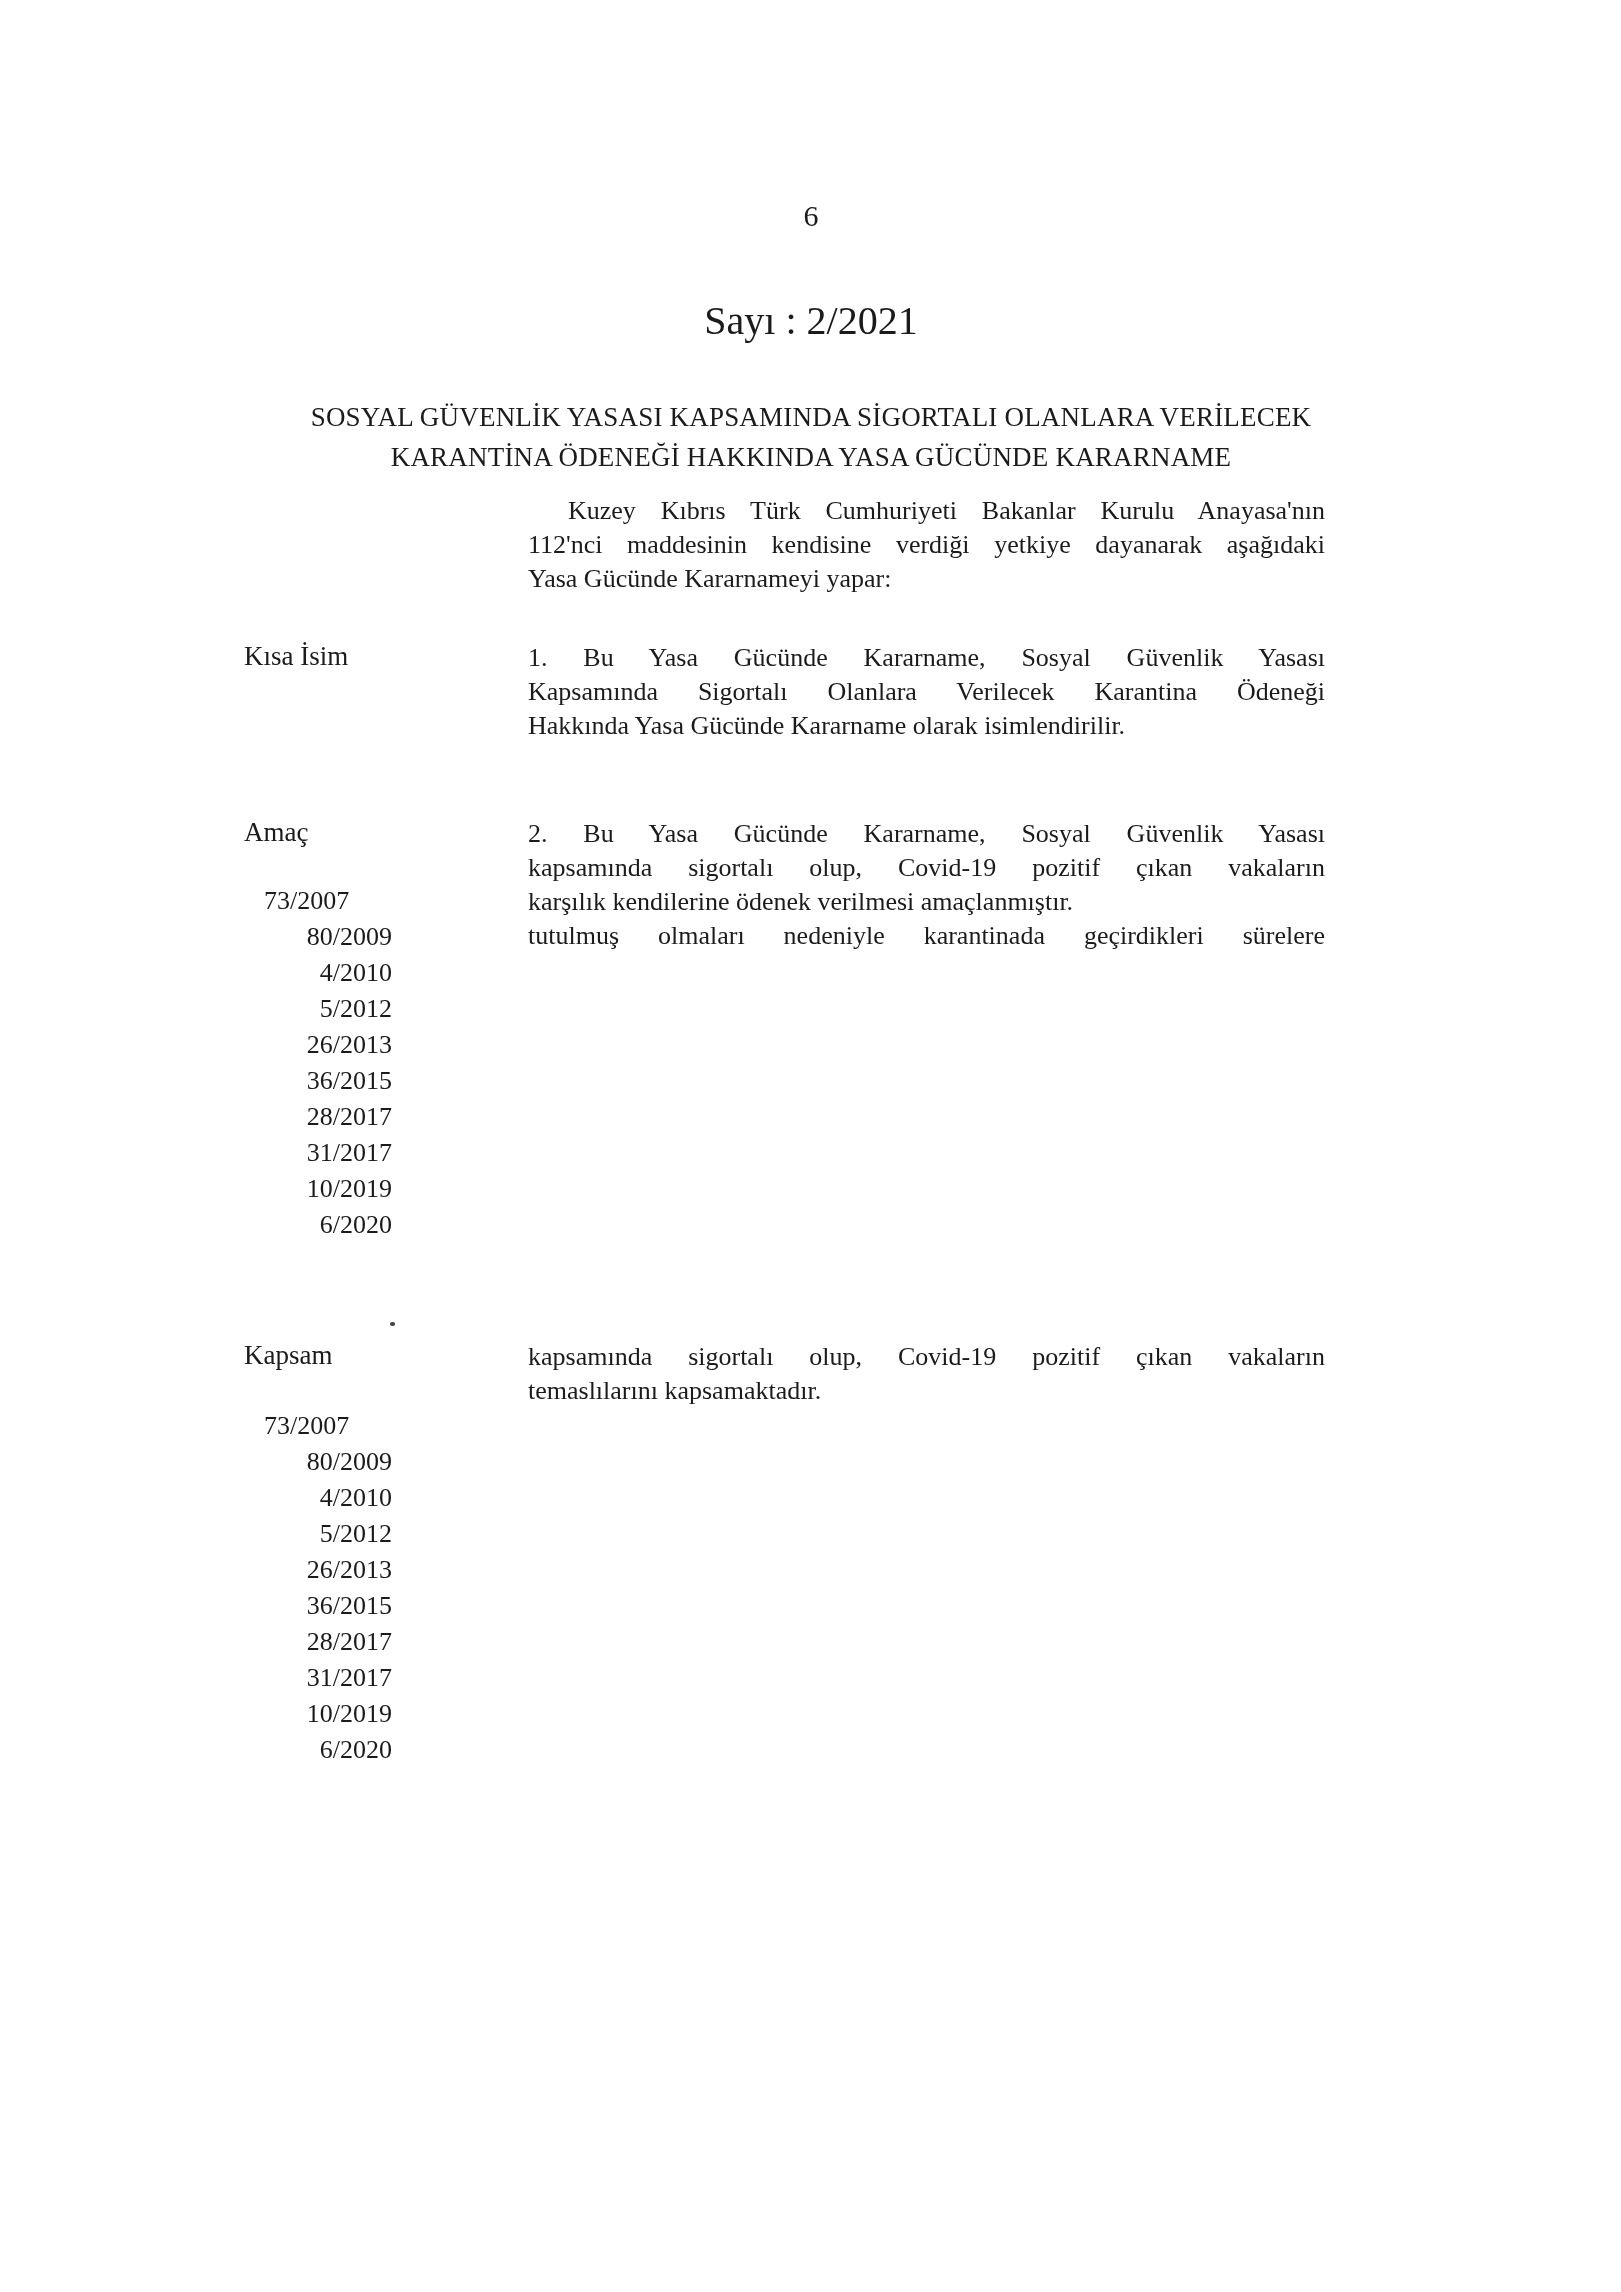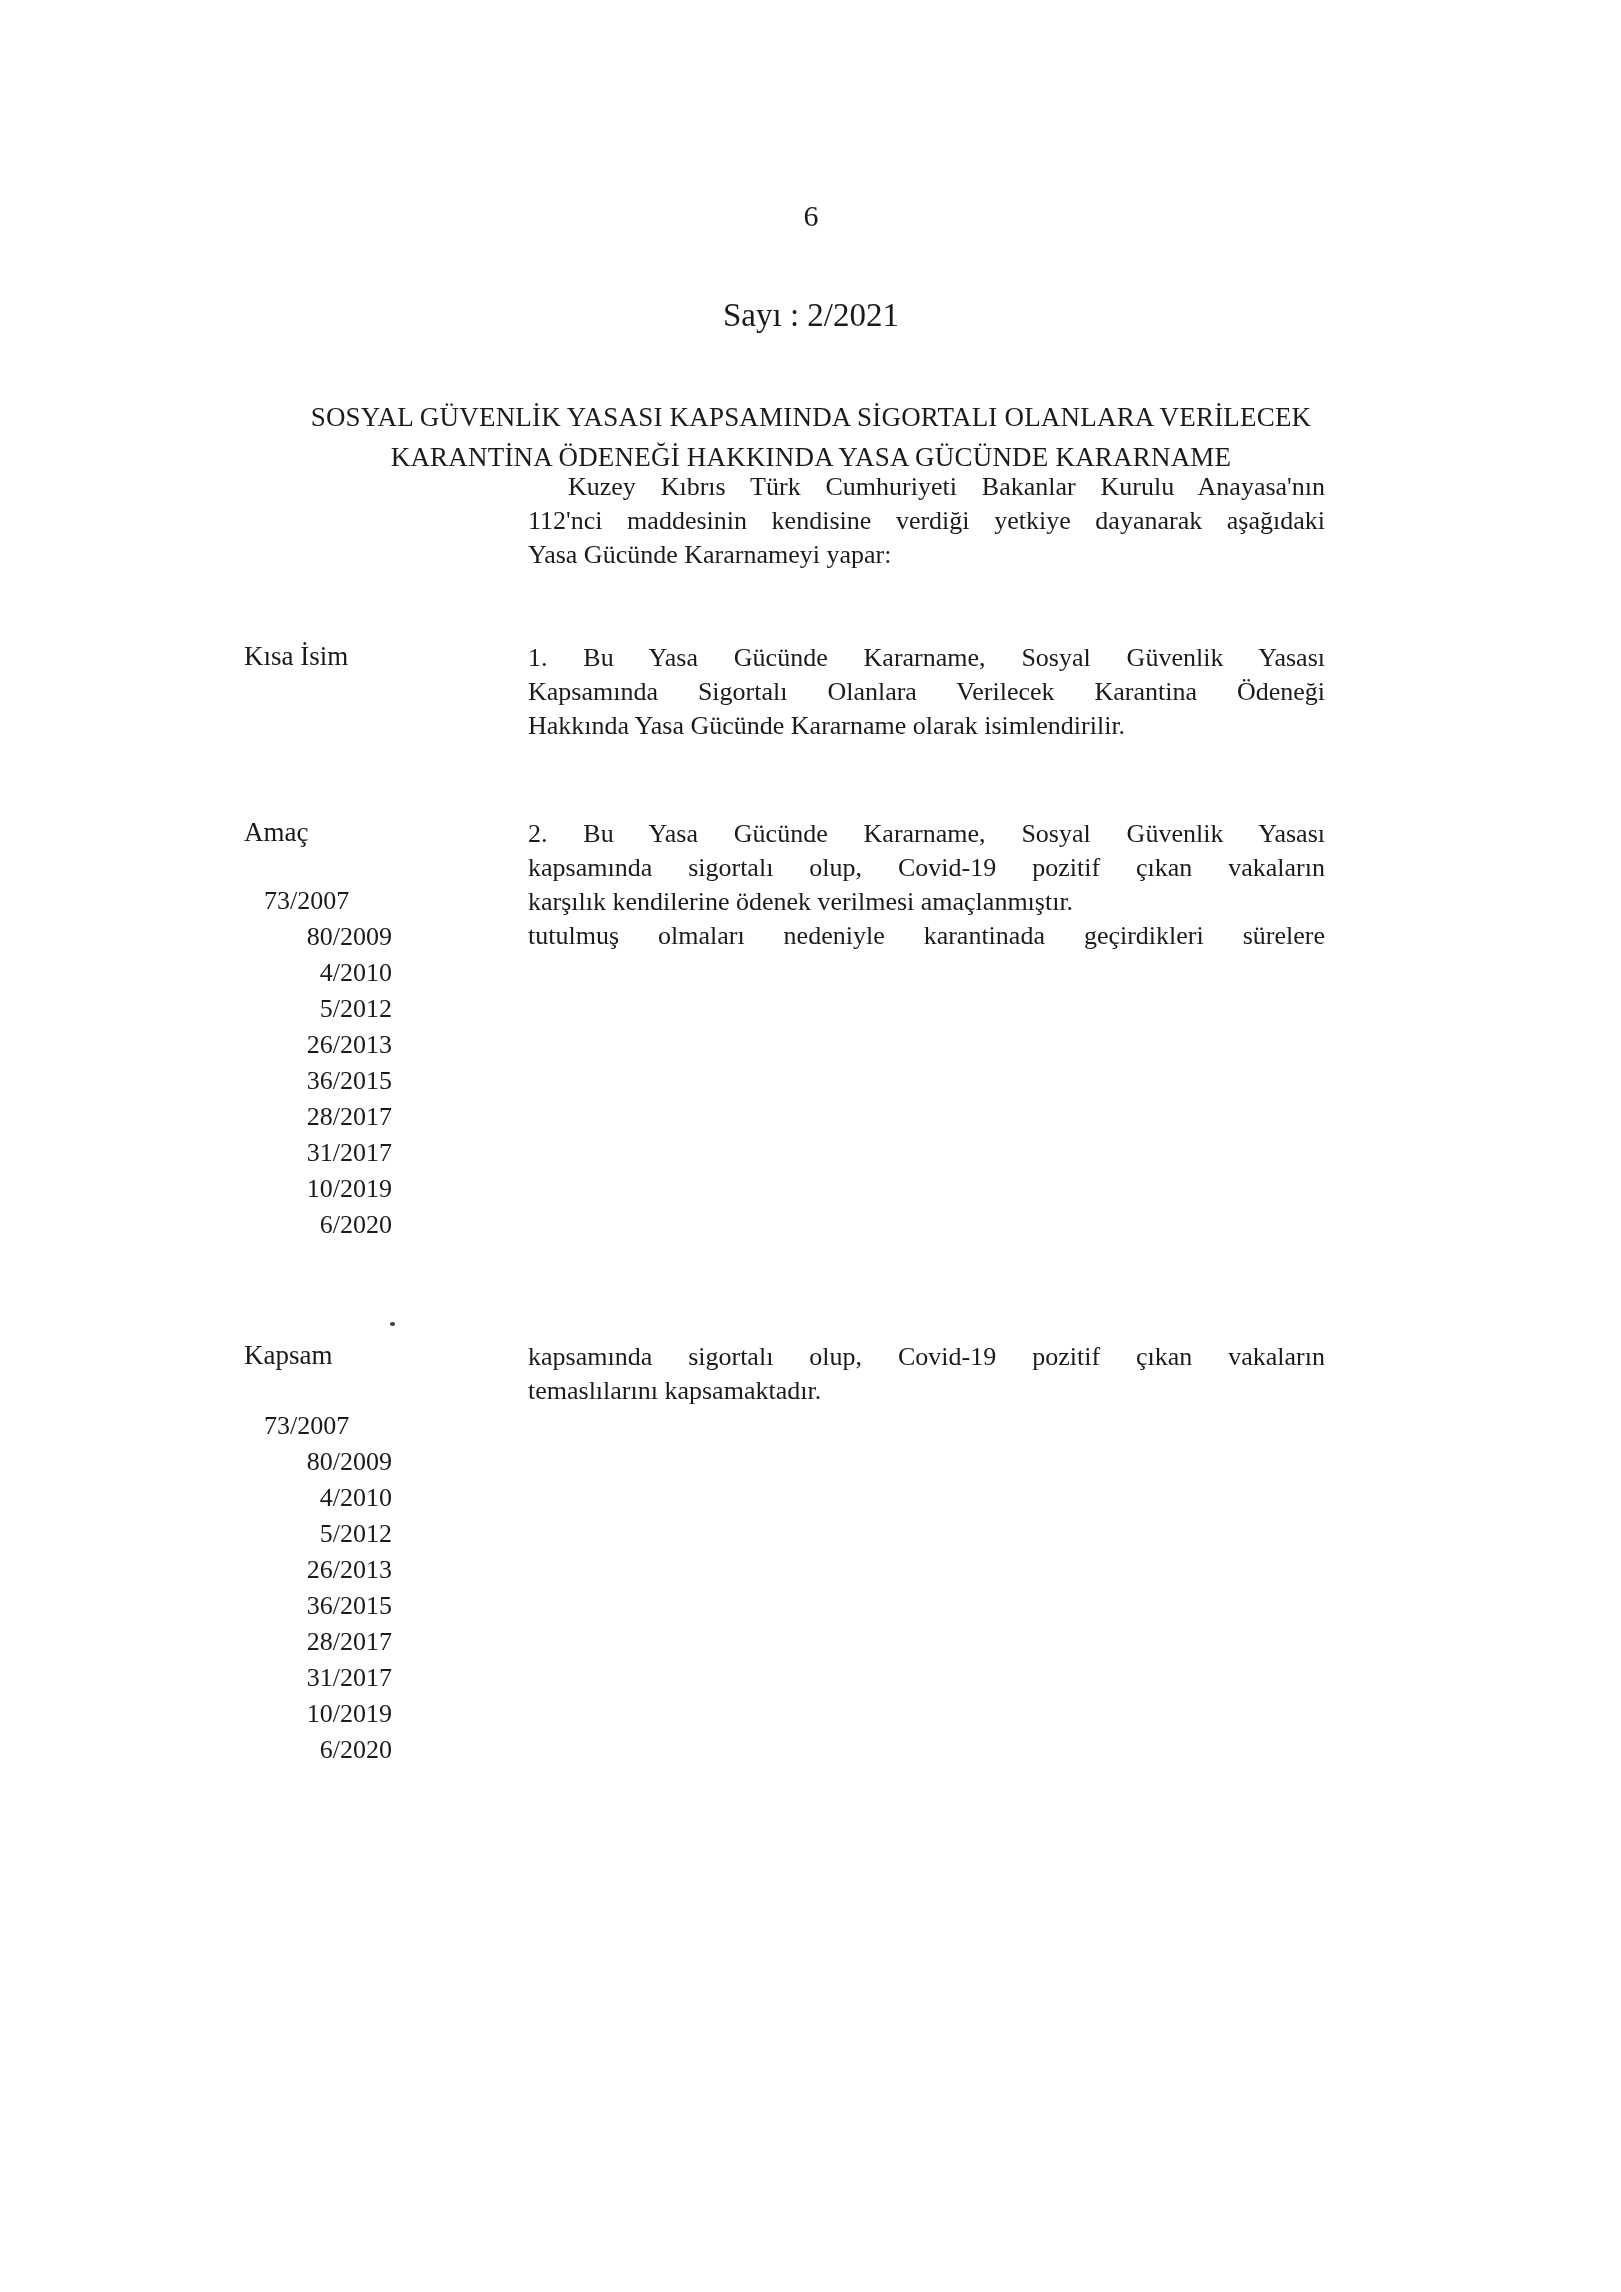--- a/index.html
+++ b/index.html
@@ -23,37 +23,37 @@
     width: 100%;
     text-align: center;
     font-size: 30px;
   }
   .sayi-line {
     position: absolute;
     top: 297px;
     left: 0;
     width: 100%;
     text-align: center;
-    font-size: 33px;
+    font-size: 40px;
   }
   .doc-title {
     position: absolute;
     top: 365px;
     left: 0;
     width: 100%;
     text-align: center;
     font-size: 27px;
     line-height: 40px;
     letter-spacing: 0.2px;
     margin-top: 32px;
   }
   .preamble {
     position: absolute;
     left: 528px;
-    top: 470px;
+    top: 494px;
     width: 797px;
     font-size: 26px;
     line-height: 34px;
   }
   .body-col {
     position: absolute;
     left: 528px;
     width: 797px;
     font-size: 26px;
     line-height: 34px;

